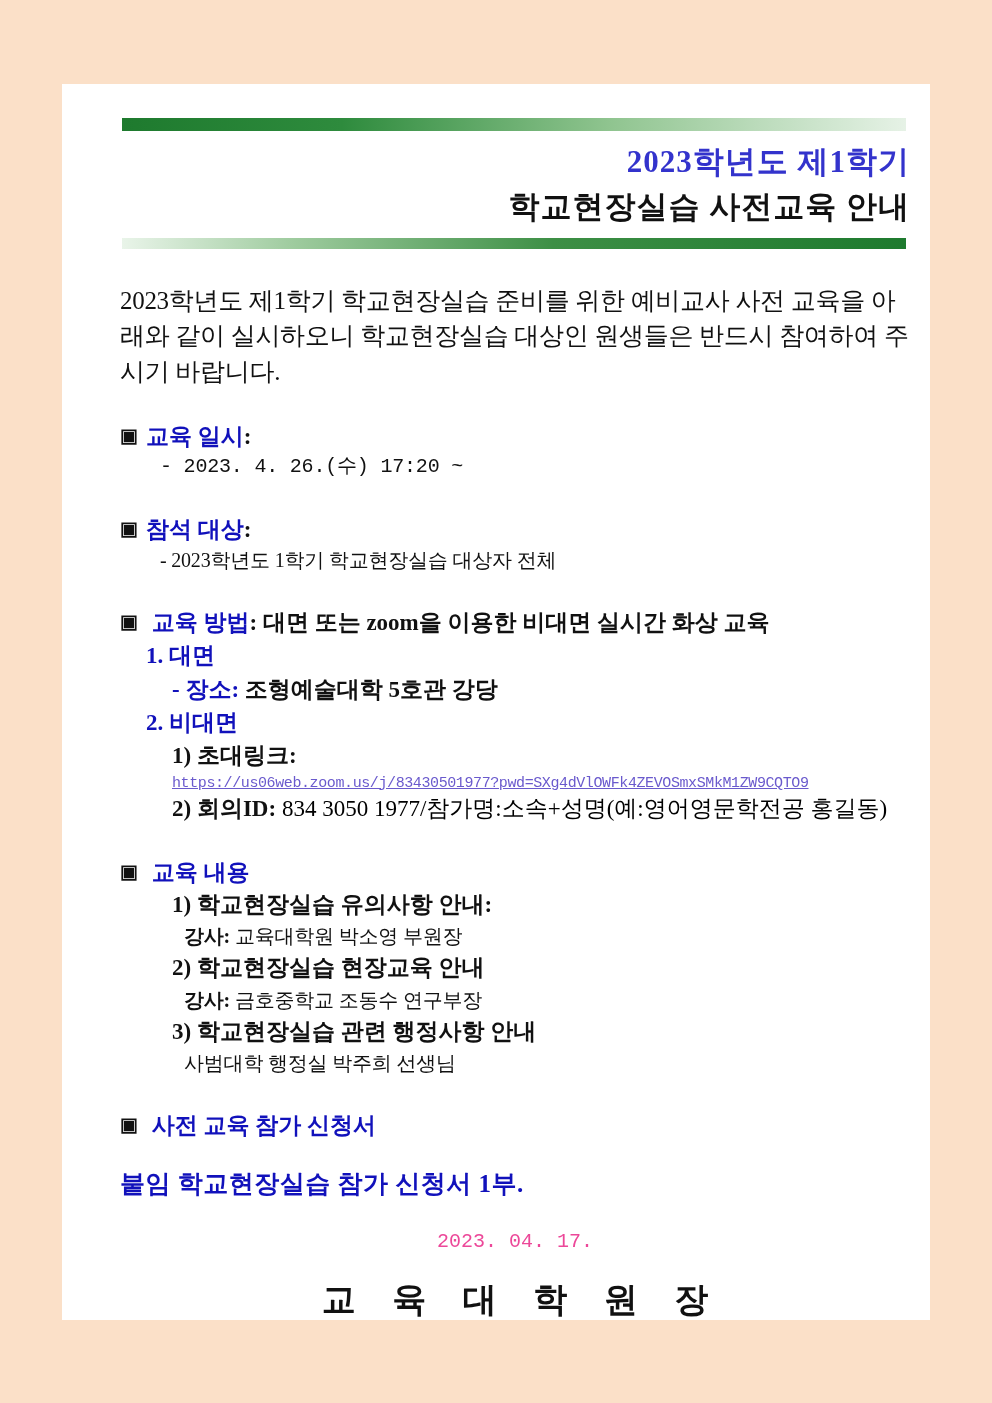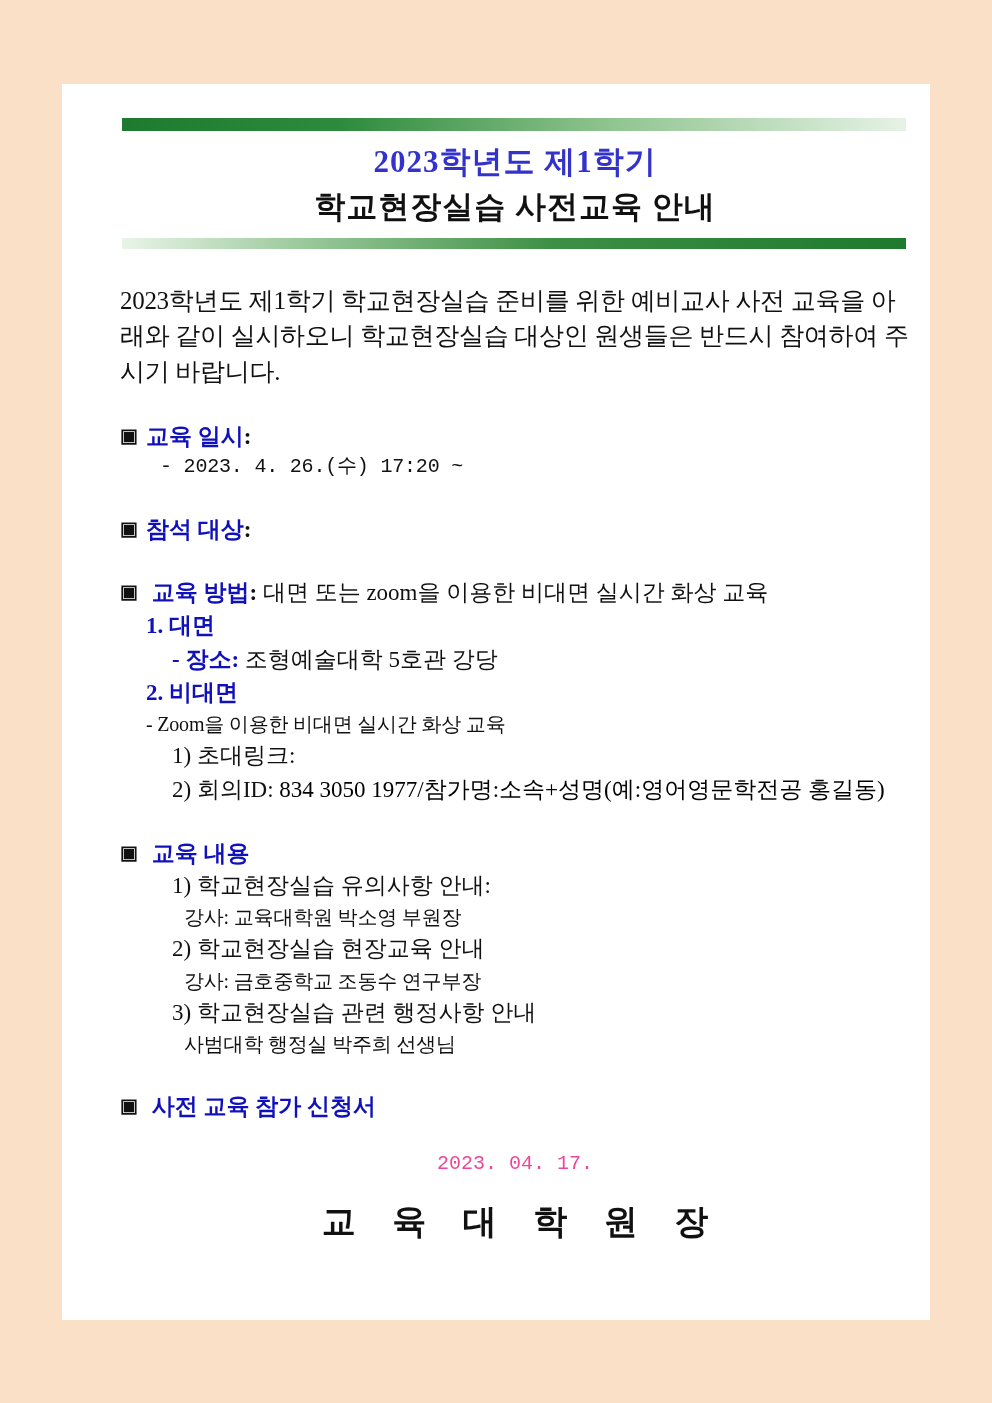--- a/index.html
+++ b/index.html
@@ -34,21 +34,21 @@
     margin-left: 2px;
     background: linear-gradient(to right, #1e7a2e 0%, #2e8b3d 28%, #8fc48f 62%, #e6f2e6 100%);
   }
   .bar-bottom {
     height: 11px;
     width: 784px;
     margin-left: 2px;
     background: linear-gradient(to right, #e9f4e9 0%, #9ecb9e 22%, #3d8f45 55%, #1e7a2e 100%);
   }
   .title-block {
-    text-align: center;
+    text-align: right;
     padding: 12px 0 10px 0;
   }
   .title-line1 {
     font-family: "Liberation Serif", serif;
     font-size: 31px;
     font-weight: bold;
     color: #3333cc;
     letter-spacing: 1px;
     line-height: 1.25;
   }
@@ -100,21 +100,21 @@
   .ind1 { padding-left: 40px; }
   .ind2 { padding-left: 26px; }
   .ind3 { padding-left: 52px; }
   .ind4 { padding-left: 64px; }
   .blue-b {
     color: #1111bb;
     font-weight: bold;
   }
   .black-b {
     color: #111111;
-    font-weight: normal;
+    font-weight: bold;
   }
   .big {
     font-size: 23px;
     line-height: 1.45;
   }
   .method-head {
     font-size: 23px;
     line-height: 1.4;
   }
   .link {
@@ -177,43 +177,46 @@
         <div class="sq-head">
           <span class="sq"></span><span>교육 일시</span><span class="colon-black">:</span>
         </div>
         <div class="line ind1 mono">- 2023. 4. 26.(수) 17:20 ~</div>
       </div>
 
       <div class="sec">
         <div class="sq-head">
           <span class="sq"></span><span>참석 대상</span><span class="colon-black">:</span>
         </div>
+        <div class="line ind1">- 2023학년도 1학기 학교현장실습 대상자 전체</div>
       </div>
 
       <div class="sec">
         <div class="sq-head method-head nowrap">
           <span class="sq"></span>&nbsp;<span>교육 방법</span><span class="colon-black">:</span>
           <span class="black-b">대면 또는 zoom을 이용한 비대면 실시간 화상 교육</span>
         </div>
         <div class="big ind2">
           <span class="blue-b">1.</span>
           <span class="blue-b">대면</span>
         </div>
         <div class="big ind3">
           <span class="blue-b">- 장소:</span>
           <span class="black-b">조형예술대학 5호관 강당</span>
         </div>
         <div class="big ind2">
           <span class="blue-b">2.</span>
           <span class="blue-b">비대면</span>
         </div>
-        <div class="line ind2">-  Zoom을 이용한 비대면 실시간 화상 교육</div>
         <div class="big ind3">
           <span class="black-b">1)</span>
           <span class="black-b">초대링크:</span>
+        </div>
+        <div class="ind3">
+          <span class="link">https://us06web.zoom.us/j/83430501977?pwd=SXg4dVlOWFk4ZEVOSmxSMkM1ZW9CQTO9</span>
         </div>
         <div class="big ind3">
           <span class="black-b">2)</span>
           <span class="black-b">회의ID:</span>
           <span>834 3050 1977/참가명:소속+성명(예:영어영문학전공 홍길동)</span>
         </div>
       </div>
 
       <div class="sec">
         <div class="sq-head">
@@ -243,19 +246,20 @@
           <span>사범대학 행정실 박주희 선생님</span>
         </div>
       </div>
 
       <div class="sec">
         <div class="sq-head">
           <span class="sq"></span>&nbsp;<span>사전 교육 참가 신청서</span>
         </div>
       </div>
 
+      <div class="attach">붙임  학교현장실습 참가 신청서  1부.</div>
 
       <div class="date">2023. 04. 17.</div>
       <div class="signer">교 육 대 학 원 장</div>
 
     </div>
   </div>
 </div>
 
 </body></html>

